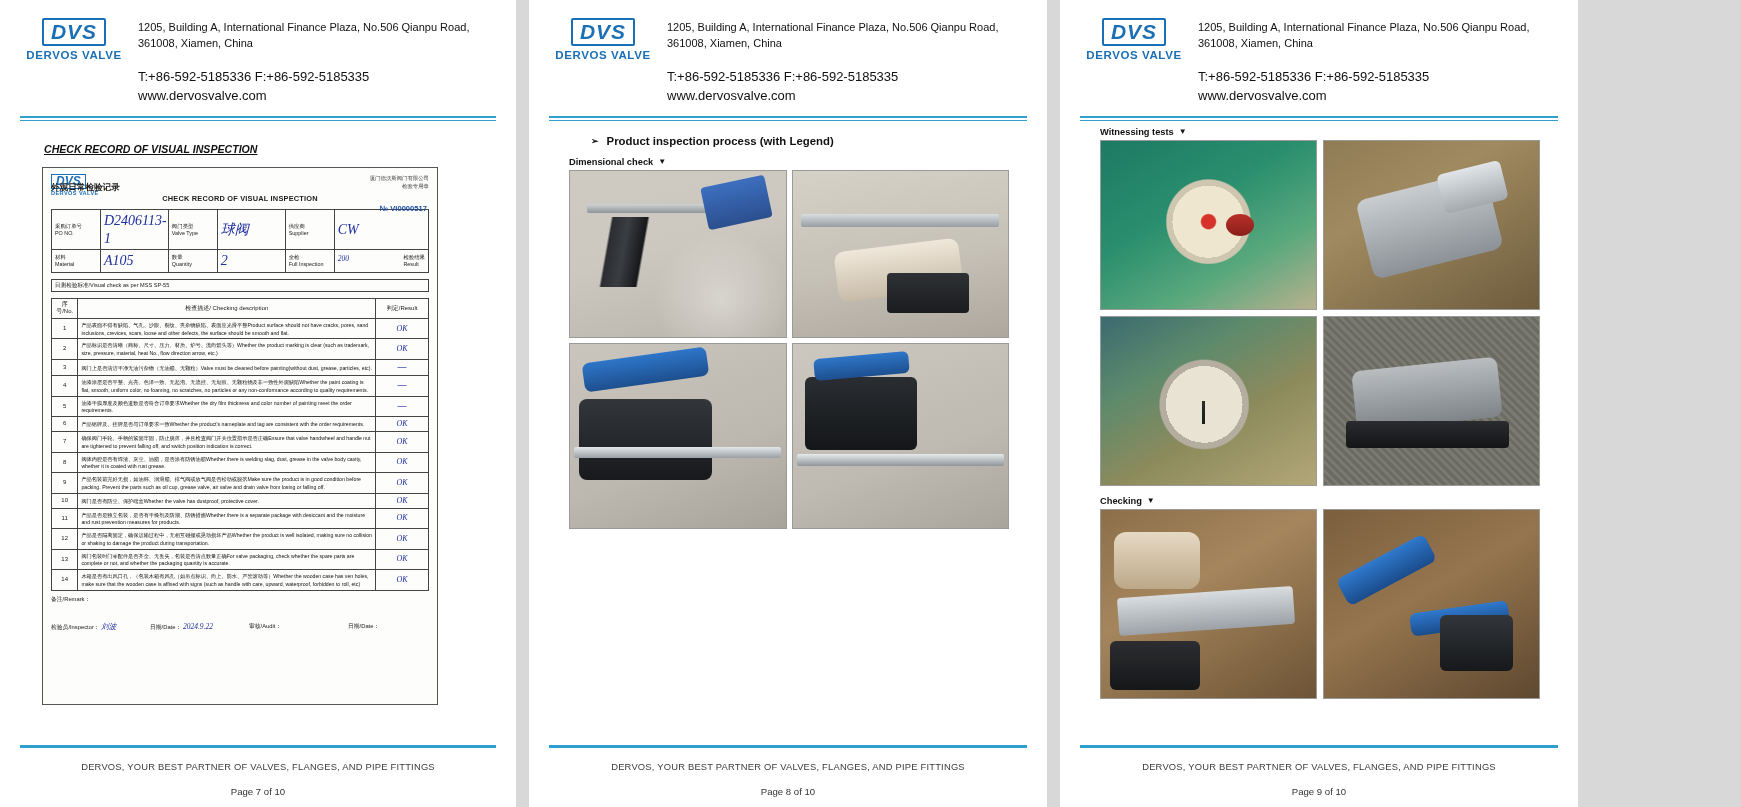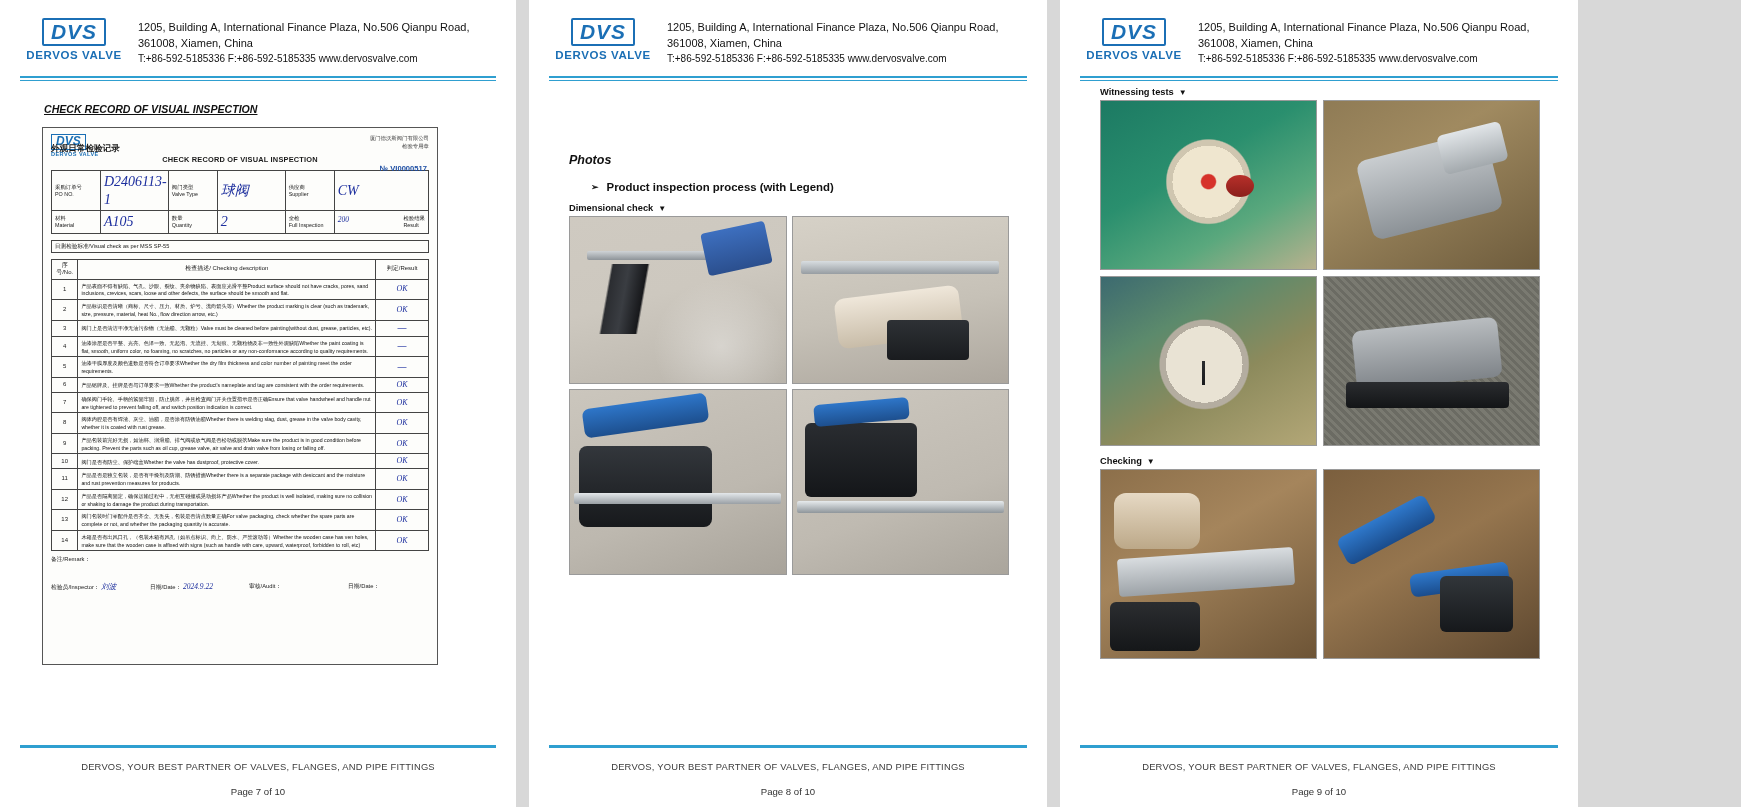--- a/index.html
+++ b/index.html
@@ -58,21 +58,21 @@
     letter-spacing: 0.6px;
     margin-top: 3px;
   }
   .hdr-text {
     flex: 1 1 auto;
     padding-left: 10px;
     padding-top: 4px;
     color: #111;
   }
   .hdr-line1 { font-size: 11px; line-height: 1.45; }
-  .hdr-line2 { font-size: 10px; line-height: 1.45; margin-top: 0; }
+  .hdr-line2 { font-size: 13px; line-height: 1.45; margin-top: 16px; }
 
   .hdr-rule {
     margin: 10px 20px 0 20px;
     border-top: 2px solid #2f9fd0;
     height: 0;
   }
   .hdr-rule.thin { border-top: 1px solid #2f9fd0; margin-top: 2px; }
 
   
   .footer {
@@ -440,21 +440,20 @@
         <div class="logo-sub">DERVOS VALVE</div>
       </div>
       <div class="hdr-text">
         <div class="hdr-line1">1205, Building A, International Finance Plaza, No.506 Qianpu Road, 361008, Xiamen, China</div>
         <div class="hdr-line2">T:+86-592-5185336   F:+86-592-5185335   www.dervosvalve.com</div>
       </div>
     </div>
     <div class="hdr-rule"></div>
     <div class="hdr-rule thin"></div>
 
-    <div class="photos-title">Photos</div>
     <div class="bullet-row">
       <span class="arrow-gly">➢</span>
       <span>Product inspection process (with Legend)</span>
     </div>
 
     <div class="sect-label">
       <span>Dimensional check</span>
       <span class="caret">▼</span>
     </div>
 

